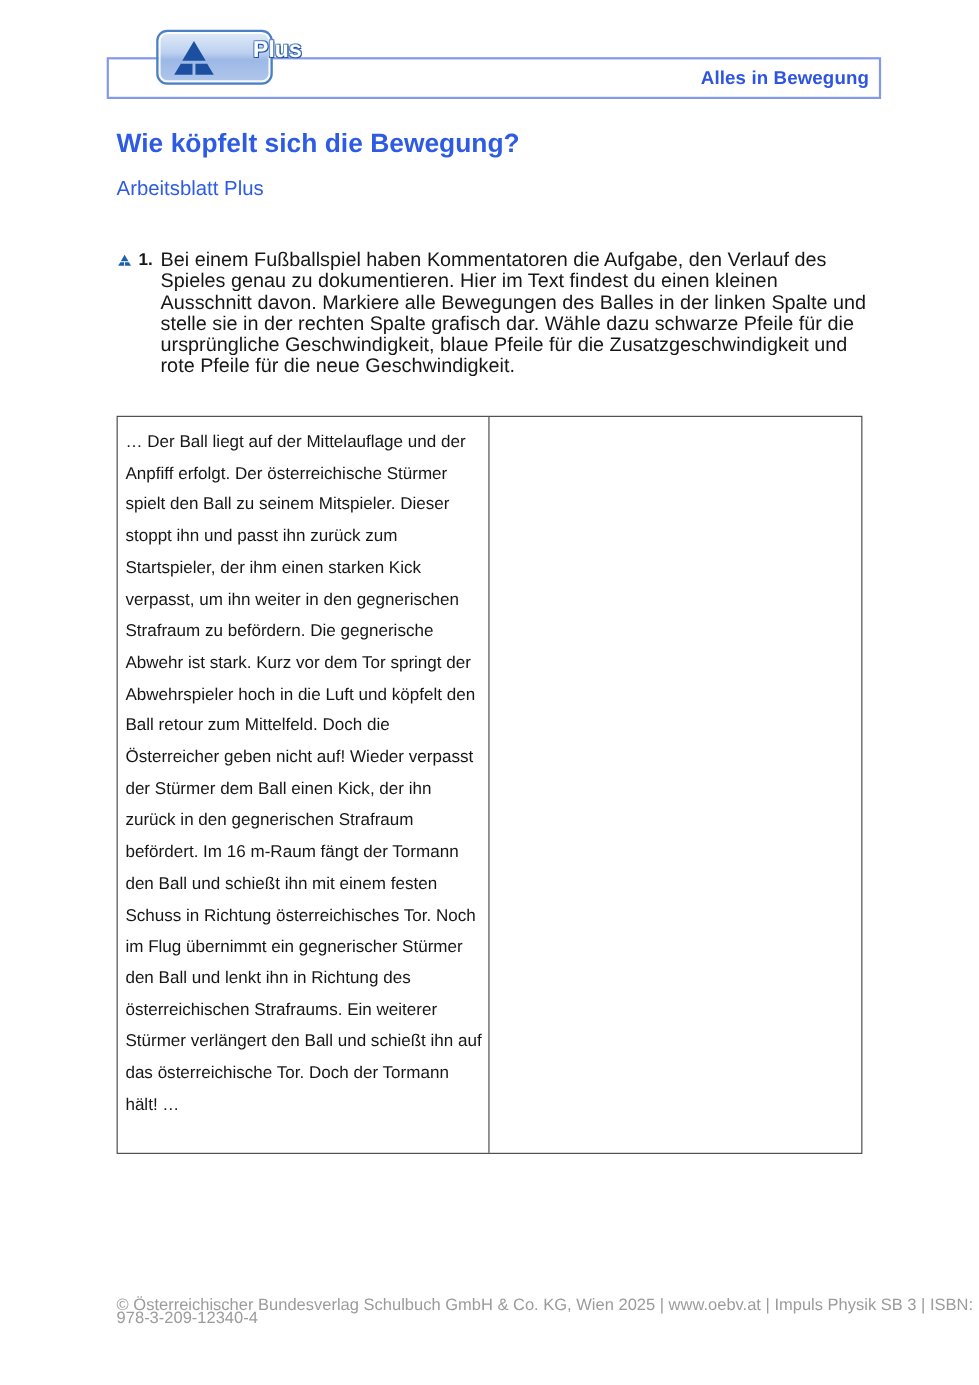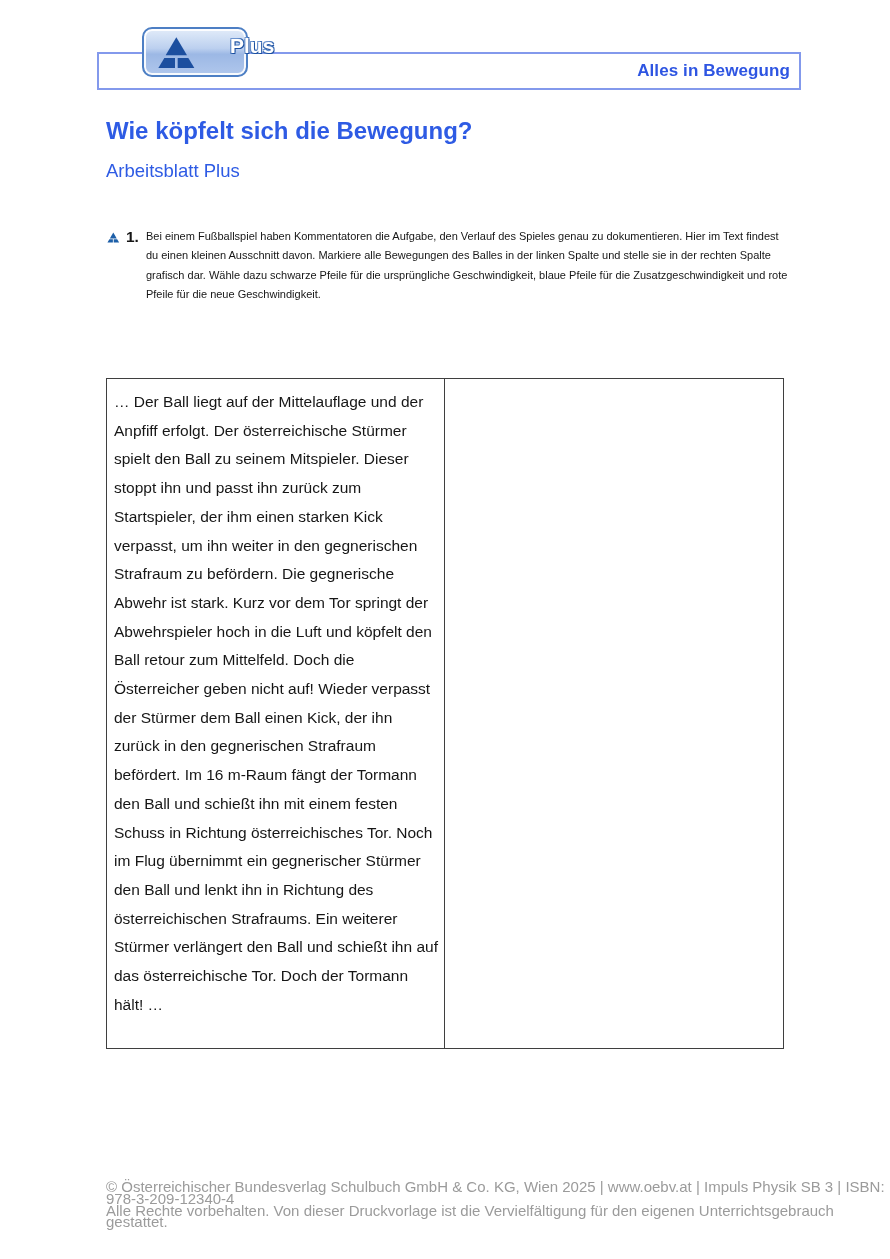--- a/index.html
+++ b/index.html
@@ -99,21 +99,21 @@
   .task-number {
     flex: 0 0 auto;
     font-weight: bold;
     font-size: 15.5px;
     line-height: 19.3px;
     margin-left: 6px;
   }
   .task-text {
     margin-left: 7px;
     width: 643px;
-    font-size: 11px;
+    font-size: 18px;
     line-height: 19.3px;
     color: #161616;
   }
 
   
   .ws-table {
     position: absolute;
     left: 106px;
     top: 378px;
     width: 678px;
@@ -180,16 +180,15 @@
     <div class="task-text">Bei einem Fußballspiel haben Kommentatoren die Aufgabe, den Verlauf des Spieles genau zu dokumentieren. Hier im Text findest du einen kleinen Ausschnitt davon. Markiere alle Bewegungen des Balles in der linken Spalte und stelle sie in der rechten Spalte grafisch dar. Wähle dazu schwarze Pfeile für die ursprüngliche Geschwindigkeit, blaue Pfeile für die Zusatzgeschwindigkeit und rote Pfeile für die neue Geschwindigkeit.</div>
   </div>
 
   <div class="ws-table">
     <div class="ws-cell-left">… Der Ball liegt auf der Mittelauflage und der Anpfiff erfolgt. Der österreichische Stürmer spielt den Ball zu seinem Mitspieler. Dieser stoppt ihn und passt ihn zurück zum Startspieler, der ihm einen starken Kick verpasst, um ihn weiter in den gegnerischen Strafraum zu befördern. Die gegnerische Abwehr ist stark. Kurz vor dem Tor springt der Abwehrspieler hoch in die Luft und köpfelt den Ball retour zum Mittelfeld. Doch die Österreicher geben nicht auf! Wieder verpasst der Stürmer dem Ball einen Kick, der ihn zurück in den gegnerischen Strafraum befördert. Im 16 m-Raum fängt der Tormann den Ball und schießt ihn mit einem festen Schuss in Richtung österreichisches Tor. Noch im Flug übernimmt ein gegnerischer Stürmer den Ball und lenkt ihn in Richtung des österreichischen Strafraums. Ein weiterer Stürmer verlängert den Ball und schießt ihn auf das österreichische Tor. Doch der Tormann hält! …</div>
     <div class="ws-cell-right"></div>
   </div>
 
   <div class="footer">
     <div>© Österreichischer Bundesverlag Schulbuch GmbH &amp; Co. KG, Wien 2025 | www.oebv.at | Impuls Physik SB 3 | ISBN: 978-3-209-12340-4</div>
-    <div>Alle Rechte vorbehalten. Von dieser Druckvorlage ist die Vervielfältigung für den eigenen Unterrichtsgebrauch gestattet.</div>
   </div>
 
 </div>
 
 </body></html>

